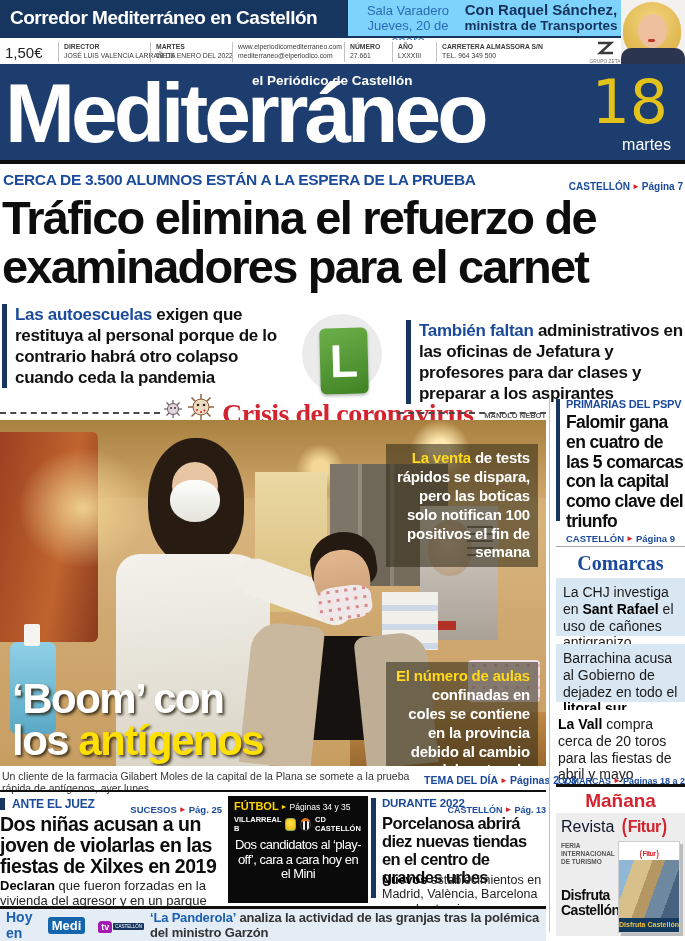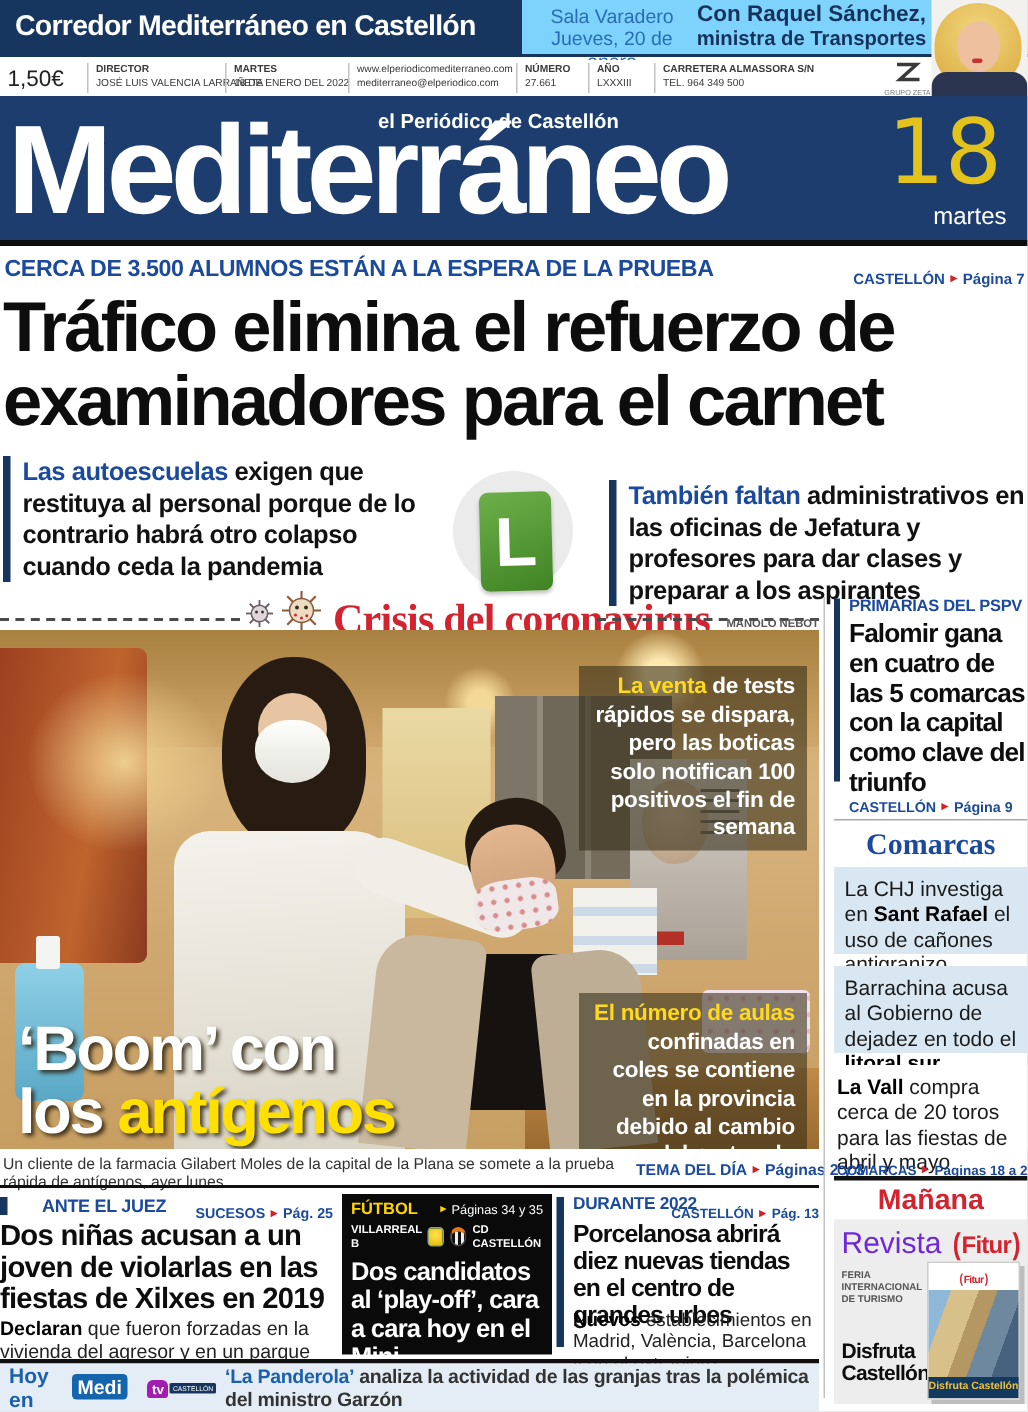--- a/index.html
+++ b/index.html
@@ -206,42 +206,42 @@
   </div>
 
   <div class="abs" style="left:2px;top:770px;width:420px;font-size:10.5px;color:#333">Un cliente de la farmacia Gilabert Moles de la capital de la Plana se somete a la prueba rápida de antígenos, ayer lunes.</div>
   <div class="abs" style="left:424px;top:770px;width:122px;text-align:right">
     <span class="ref" style="font-size:10.5px">TEMA DEL DÍA</span><span class="arr">►</span><span class="ref pg" style="font-size:10.5px">Páginas 2 y 3</span>
   </div>
   <div class="abs hr-black" style="left:0;top:790px;width:546px;height:2px"></div>
 
   <div class="abs" style="left:0;top:797px;width:222px;height:108px">
     <div class="abs" style="left:0;top:1px;width:5px;height:12px;background:#16365f"></div>
-    <div class="abs lbl" style="left:28px;top:0">ANTE EL JUEZ</div>
+    <div class="abs lbl" style="left:12px;top:0">ANTE EL JUEZ</div>
     <div class="abs" style="right:0;top:2px">
       <span class="ref" style="font-size:9.5px">SUCESOS</span><span class="arr">►</span><span class="ref pg" style="font-size:9.5px">Pág. 25</span>
     </div>
     <div class="abs hl" style="left:0;top:17px;width:222px;font-size:19.5px;line-height:1.07">Dos niñas acusan a un joven de violarlas en las fiestas de Xilxes en 2019</div>
     <div class="abs body-txt" style="left:0;top:82px;width:222px;font-size:13px">
       <b>Declaran</b><span> que fueron forzadas en la vivienda del agresor y en un parque</span>
     </div>
   </div>
 
   <div class="abs futbol" style="left:228px;top:796px;width:140px;height:107px">
-    <div style="display:flex;justify-content:space-between;align-items:baseline">
+    <div style="display:flex;align-items:baseline">
       <span style="color:#ffd400;font-weight:bold;font-size:11px">FÚTBOL</span>
       <span style="font-size:8.5px"><span class="arr" style="color:#ffd400;font-size:7px">►</span><span>Páginas 34 y 35</span></span>
     </div>
     <div style="display:flex;justify-content:center;align-items:center;gap:4px;margin-top:3px">
       <span style="font-size:7.5px;font-weight:bold">VILLARREAL B</span>
       <span style="width:13px;height:13px;border-radius:3px;background:radial-gradient(circle at 50% 40%,#ffe34d,#e8b90a);border:1px solid #8a6;display:inline-block"></span>
       <span style="width:13px;height:13px;border-radius:50%;background:repeating-linear-gradient(90deg,#111 0 2px,#eee 2px 4px);border-top:3px solid #e07820;border-left:1px solid #444;border-right:1px solid #444;border-bottom:1px solid #444;display:inline-block"></span>
       <span style="font-size:7.5px;font-weight:bold">CD CASTELLÓN</span>
     </div>
-    <div style="margin-top:5px;text-align:left;font-weight:bold;font-size:17px;line-height:1.12;letter-spacing:-0.5px">Dos candidatos al ‘play-off’, cara a cara hoy en el Mini</div>
+    <div style="margin-top:5px;text-align:center;font-weight:normal;font-size:13px;line-height:1.12;letter-spacing:-0.5px">Dos candidatos al ‘play-off’, cara a cara hoy en el Mini</div>
   </div>
 
   <div class="abs" style="left:371px;top:798px;width:5px;height:100px;background:#16365f"></div>
 
   <div class="abs" style="left:382px;top:797px;width:164px;height:108px">
     <div class="abs lbl" style="left:0;top:0;font-size:11.5px">DURANTE 2022</div>
     <div class="abs" style="right:0;top:2px">
       <span class="ref" style="font-size:9px">CASTELLÓN</span><span class="arr">►</span><span class="ref pg" style="font-size:9px">Pág. 13</span>
     </div>
     <div class="abs hl" style="left:0;top:17px;width:164px;font-size:16.5px;line-height:1.1;letter-spacing:-0.6px">Porcelanosa abrirá diez nuevas tiendas en el centro de grandes urbes</div>
@@ -284,21 +284,21 @@
     <span></span><b>La Vall</b><span> compra cerca de 20 toros para las fiestas de abril y mayo</span>
   </div>
   <div class="abs" style="left:558px;top:770px">
     <span class="ref" style="font-size:9px">COMARCAS</span><span class="arr">►</span><span class="ref pg" style="font-size:9px">Páginas 18 a 23</span>
   </div>
 
   <div class="abs hr-black" style="left:556px;top:784px;width:129px;height:3px"></div>
   <div class="abs" style="left:556px;top:790px;width:129px;text-align:center;color:#d2232e;font-weight:bold;font-size:19px">Mañana</div>
 
   <div class="abs" style="left:556px;top:813px;width:129px;height:123px;background:#ededed;padding:5px">
-    <span style="font-size:20px;color:#6d28d9">Revista</span>
+    <span style="font-size:16px;color:#0f172a">Revista</span>
     <span class="fitur" style="font-size:16px;margin-left:3px">Fitur</span>
     <div style="width:56px;font-size:6.5px;font-weight:bold;color:#555;line-height:8px;margin-top:6px">FERIA INTERNACIONAL DE TURISMO</div>
     <div style="width:58px;font-size:14px;font-weight:bold;color:#0d0d0d;line-height:1.05;margin-top:22px;letter-spacing:-0.5px">Disfruta Castellón</div>
     
     <div class="abs" style="right:5px;top:28px;width:62px;height:92px;background:#fff;box-shadow:3px 3px 0 #bdbdbd;border:1px solid #ccc">
       <div style="text-align:center"><span class="fitur" style="font-size:7px">Fitur</span></div>
       <div style="width:60px;height:66px;background:linear-gradient(110deg,#8fb8d8 0 18%,#d7c08a 18% 40%,#b59763 40% 55%,#6e88a0 55% 75%,#46627e 75% 100%)"></div>
       <div style="position:absolute;left:0;bottom:0;width:100%;height:14px;background:#123a5e;color:#f0c040;font-size:7px;font-weight:bold;text-align:center;line-height:14px">Disfruta Castellón</div>
     </div>
   </div>

